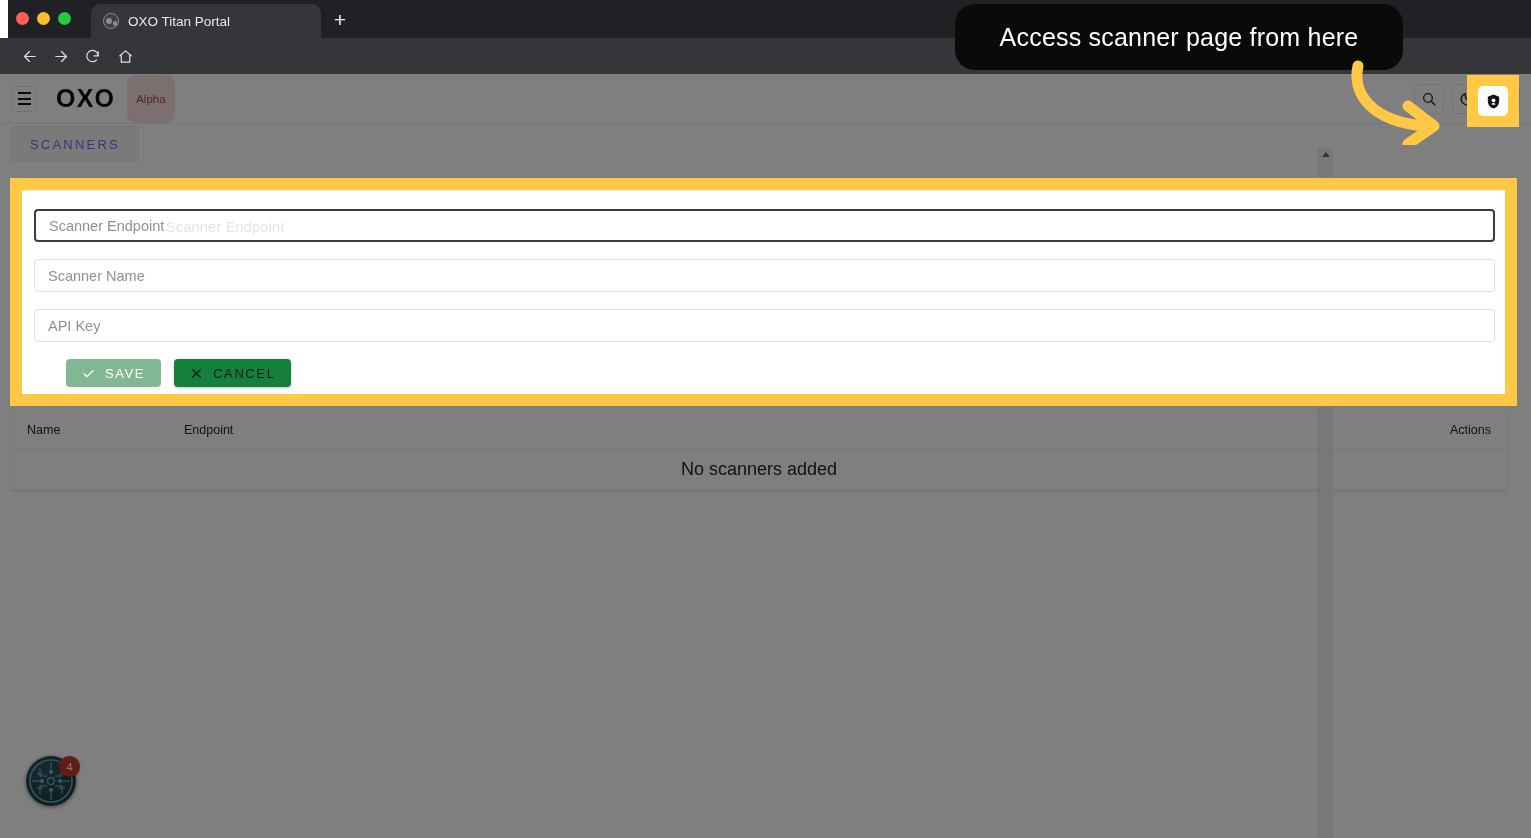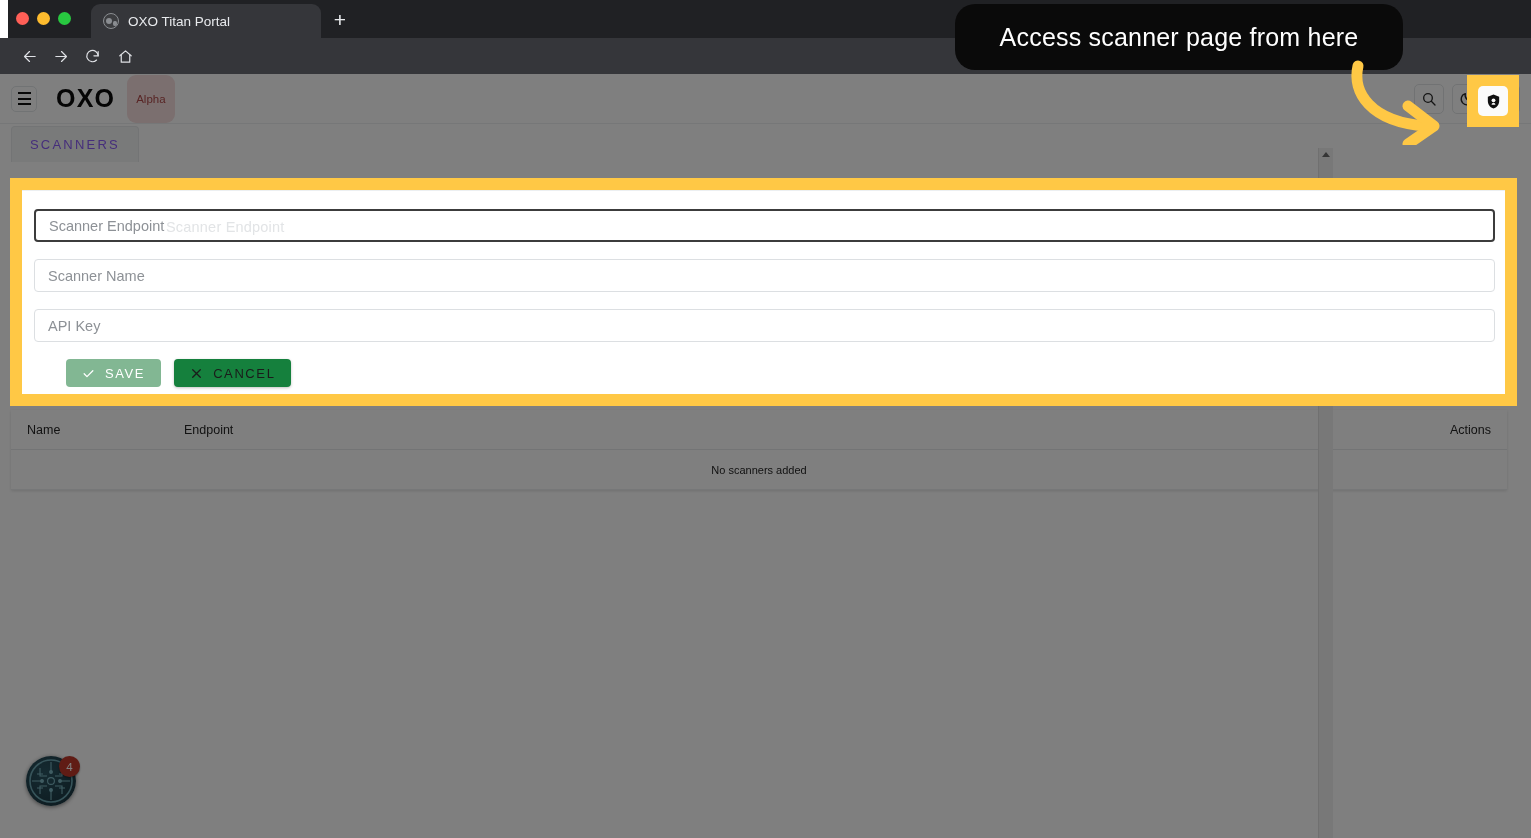--- a/index.html
+++ b/index.html
@@ -161,21 +161,21 @@
   .thead {
     display: flex; align-items: center; height: 40px;
     border-bottom: 1px solid #e6e8ea; padding: 0 16px; font-size: 12.5px;
     color: #262626;
   }
   .th-name { width: 157px; }
   .th-endpoint { flex: 1; }
   .th-actions { text-align: right; }
   .tbody-empty {
     height: 40px; display: flex; align-items: center; justify-content: center;
-    font-size: 11px; color: #262626; border-bottom: 1px solid #eceff1;
+    font-size: 18px; color: #262626; border-bottom: 1px solid #eceff1;
   }
 
   
   .chip-widget { position: absolute; left: 26px; top: 682px; width: 54px; height: 54px; }
   .chip-circle {
     width: 50px; height: 50px; border-radius: 50%;
     background: radial-gradient(circle at 38% 34%, #2b5663 0%, #21414d 55%, #18323c 100%);
     position: relative; overflow: hidden;
     box-shadow: 0 1px 4px rgba(0,0,0,.5);
   }

